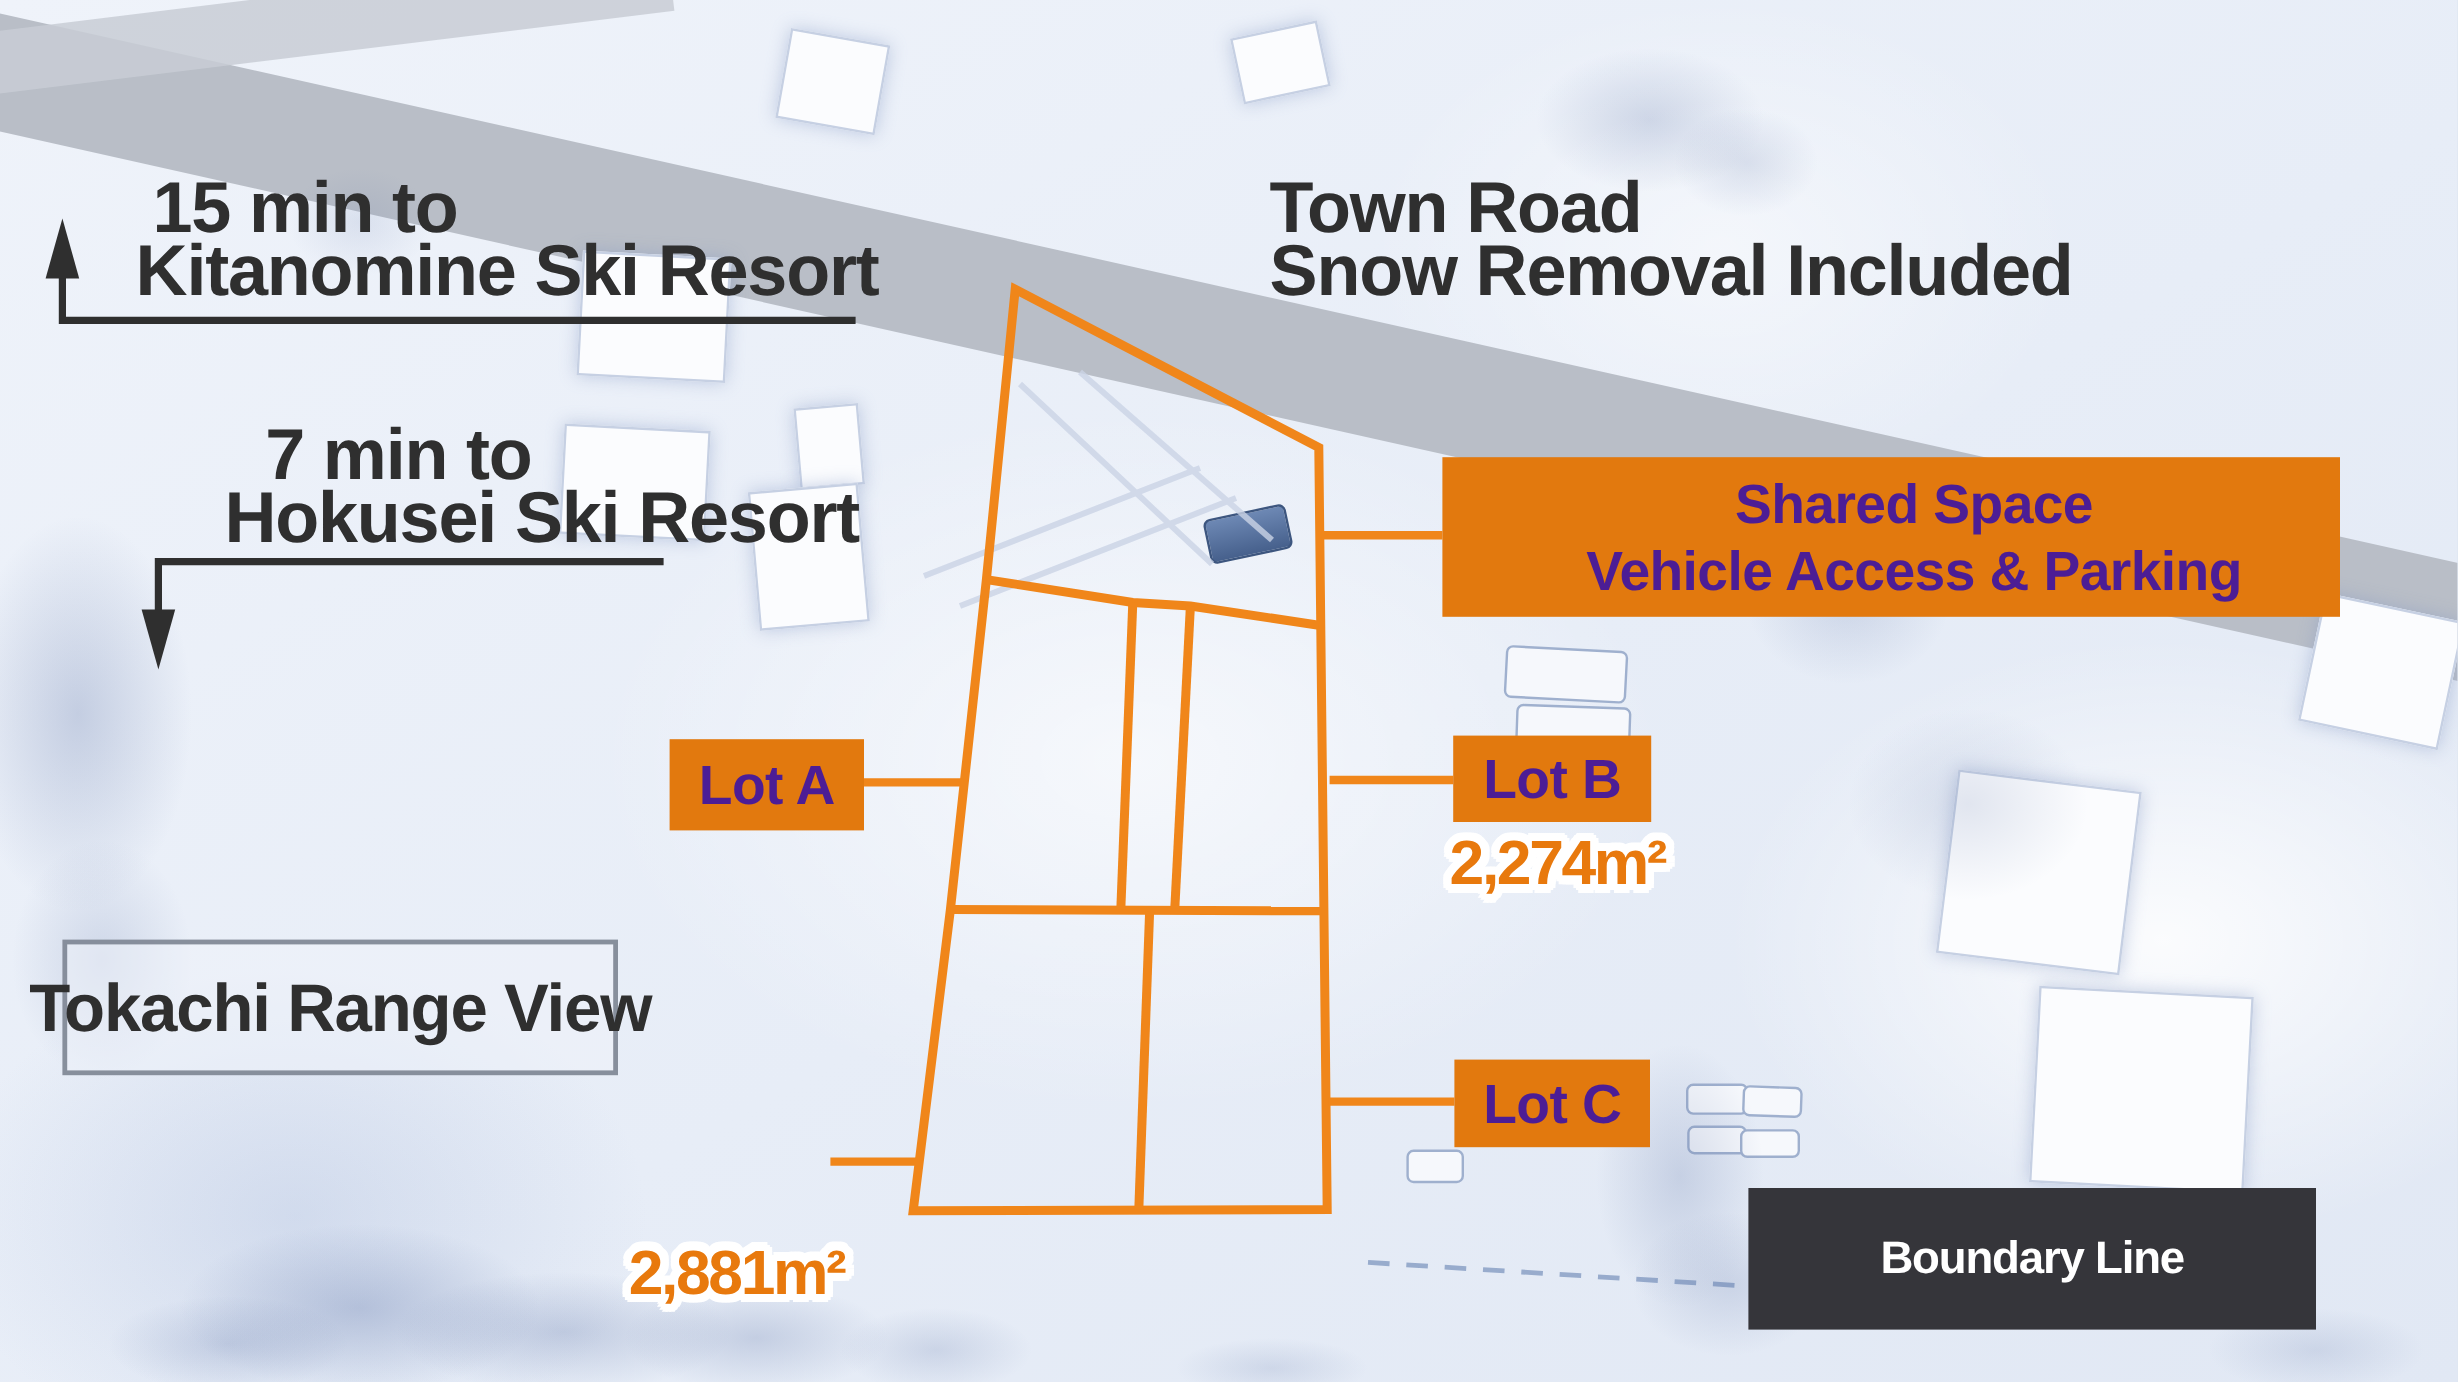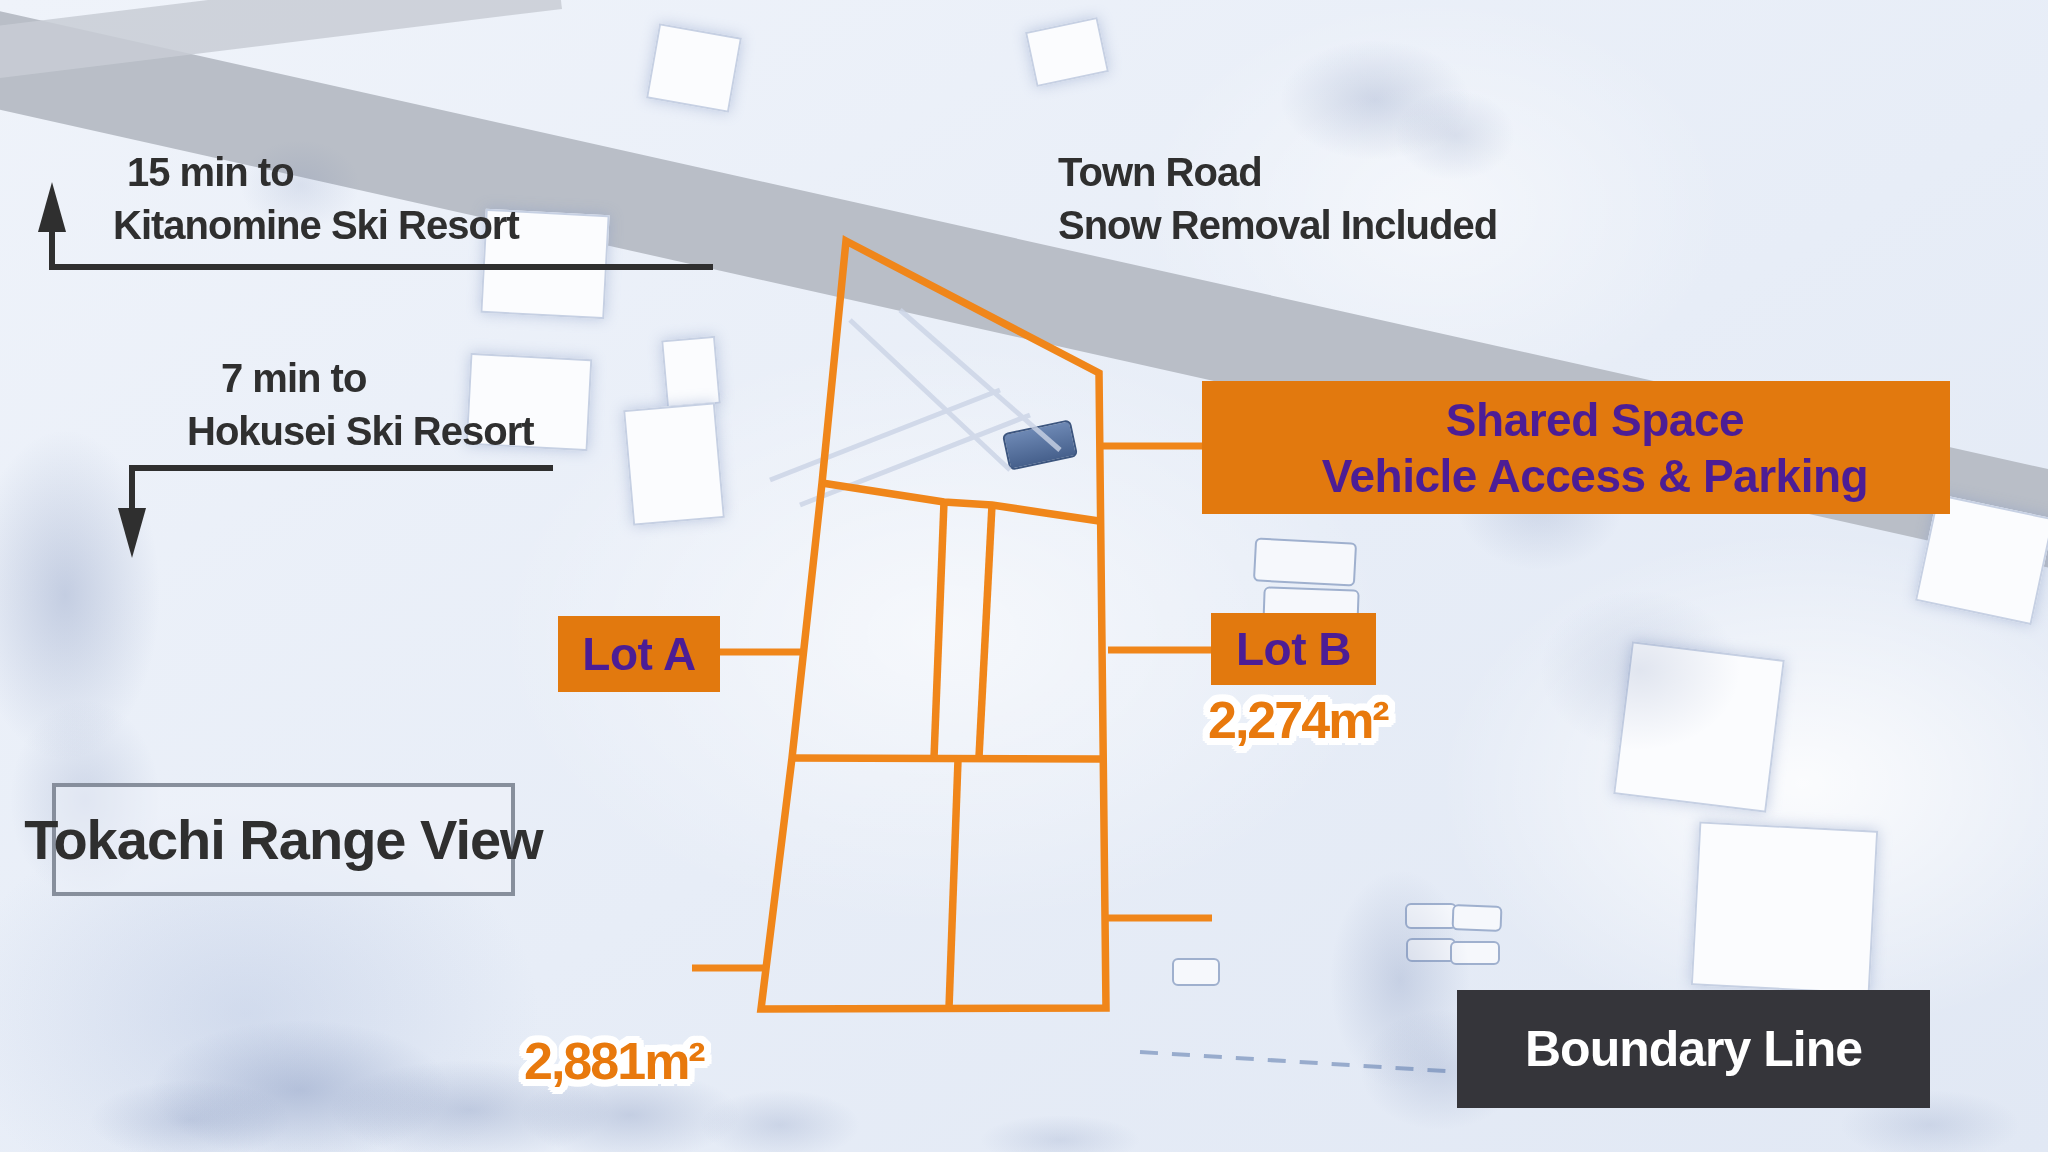--- a/index.html
+++ b/index.html
@@ -16,42 +16,42 @@
   .road{position:absolute;background:#B9BEC7;z-index:1;}
   .road.secondary{background:#C8CCD5;opacity:.85;}
   .tree{position:absolute;border-radius:50%;z-index:2;
     background:radial-gradient(closest-side, rgba(92,114,165,.55), rgba(92,114,165,0));}
   .roof{position:absolute;background:#FBFCFE;border:2px solid #C6D0E3;
     box-shadow:0 0 14px rgba(130,150,195,.45);z-index:2;}
   .car{position:absolute;border:2px solid #9FB0CE;background:#F6F8FC;border-radius:6px;z-index:2;}
   .car.dark{background:linear-gradient(#6D88B4,#46608C);border-color:#3D567F;}
   #overlay{position:absolute;left:0;top:0;z-index:3;}
   .blacknote{position:absolute;z-index:4;color:#2F2F2F;font-weight:bold;
-    font-size:40px;line-height:53px;letter-spacing:-1px;white-space:nowrap;}
+    font-size:60px;line-height:53px;letter-spacing:-1px;white-space:nowrap;}
   .blacknote .l1{display:block;}
   .blacknote .l2{display:block;}
   .banner{position:absolute;left:1202px;top:381px;width:748px;height:133px;z-index:4;
     background:#E2790E;color:#4c1d95;font-weight:bold;font-size:46px;line-height:56px;
     letter-spacing:-.5px;display:flex;flex-direction:column;justify-content:center;
     padding-left:38px;box-sizing:border-box;white-space:nowrap;align-items:center;}
   .lotbox{position:absolute;z-index:4;background:#E2790E;color:#4c1d95;font-weight:bold;
     font-size:46px;display:flex;align-items:center;justify-content:center;
     letter-spacing:-.5px;white-space:nowrap;}
   .areatxt{position:absolute;z-index:4;color:#E8790D;font-weight:bold;font-size:52px;
     letter-spacing:-2px;white-space:nowrap;
     text-shadow:-7px 0 0 #fff,7px 0 0 #fff,0 -7px 0 #fff,0 7px 0 #fff,
       -5px -5px 0 #fff,5px -5px 0 #fff,-5px 5px 0 #fff,5px 5px 0 #fff,
       -7px 3px 0 #fff,7px 3px 0 #fff,-7px -3px 0 #fff,7px -3px 0 #fff,
       -3px 7px 0 #fff,3px 7px 0 #fff,-3px -7px 0 #fff,3px -7px 0 #fff;}
   .notebox{position:absolute;left:52px;top:783px;width:463px;height:113px;z-index:4;
     border:4px solid rgba(118,126,140,.85);background:rgba(238,243,250,.55);
     color:#2F2F2F;font-weight:bold;font-size:56px;letter-spacing:-1px;
     display:flex;align-items:center;justify-content:center;box-sizing:border-box;white-space:nowrap;}
   .legendbox{position:absolute;left:1457px;top:990px;width:473px;height:118px;z-index:4;
-    background:#35353A;color:#fff;font-weight:bold;font-size:50px;letter-spacing:-1px;
+    background:#35353A;color:#fff;font-weight:bold;font-size:38px;letter-spacing:-1px;
     display:flex;align-items:center;justify-content:center;white-space:nowrap;}
 </style>
 </head>
 <body>
 
 <div id="stage">
 
   <div class="road" style="left:-140px;top:-20px;width:2700px;height:96px;transform:rotate(12.6deg);transform-origin:0 0;"></div>
   <div class="road secondary" style="left:-20px;top:28px;width:580px;height:52px;transform:rotate(-7deg);transform-origin:0 0;"></div>
 
@@ -149,20 +149,23 @@
 
   <div class="lotbox" style="left:558px;top:616px;width:162px;height:76px;">
     <span>Lot A</span>
   </div>
 
   <div class="lotbox" style="left:1211px;top:613px;width:165px;height:72px;">
     <span>Lot B</span>
   </div>
   <div class="areatxt" style="left:1208px;top:690px;">2,274m²</div>
 
+  <div class="lotbox" style="left:1212px;top:883px;width:163px;height:73px;">
+    <span>Lot C</span>
+  </div>
 
   <div class="areatxt" style="left:524px;top:1006px;margin-top:25px;">2,881m²</div>
 
   <div class="notebox">
     <span>Tokachi Range View</span>
   </div>
 
   <div class="legendbox">
     <span>Boundary Line</span>
   </div>

